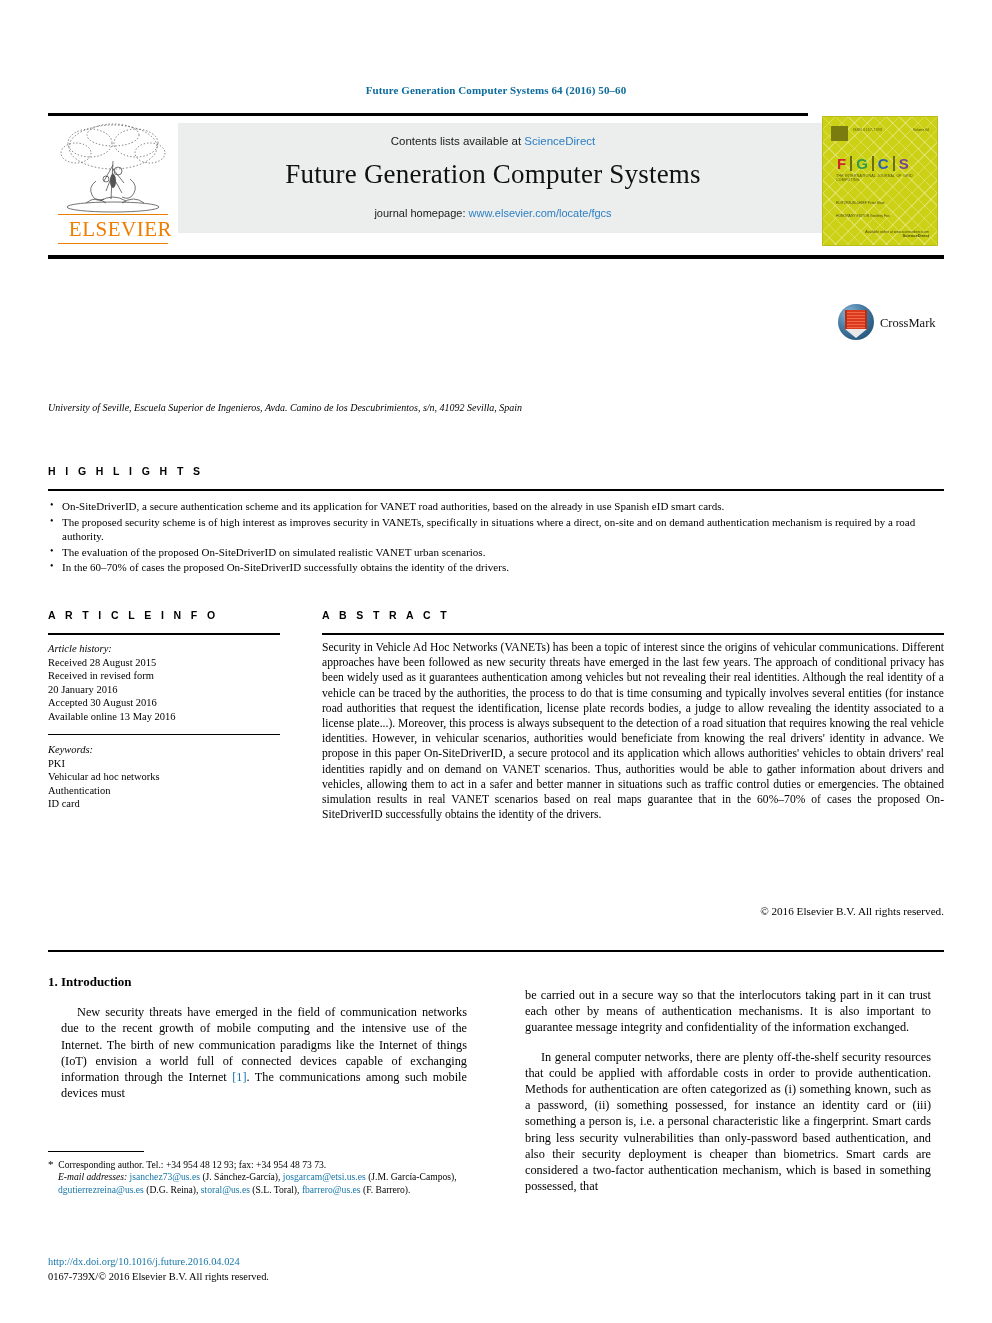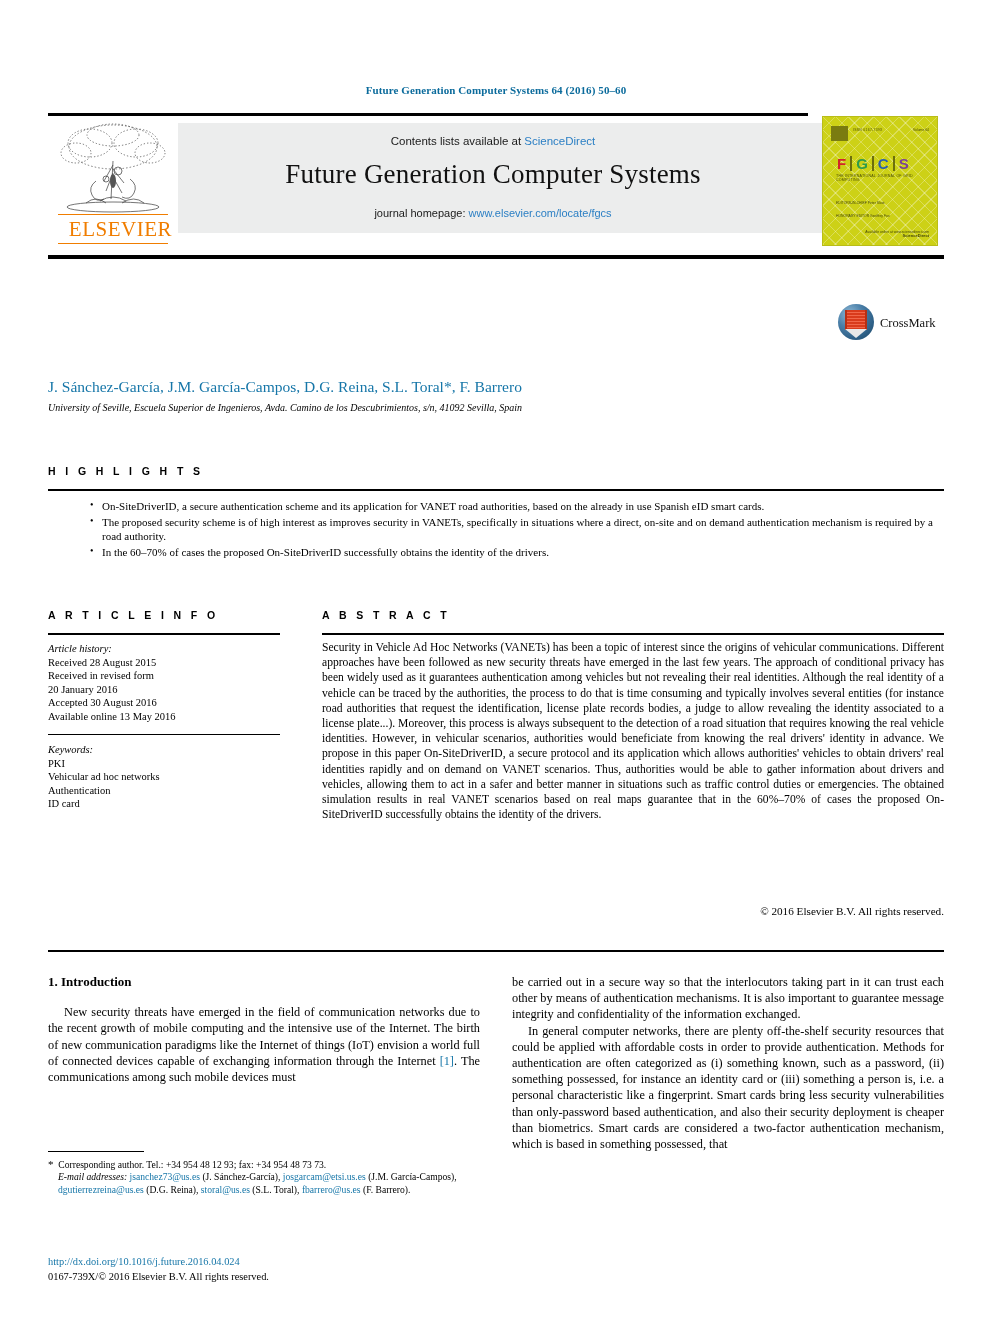--- a/index.html
+++ b/index.html
@@ -317,21 +317,20 @@
   .highlights-list li {
     margin: 0 0 1px 0;
   }
   .highlights-list ul {
     margin: 0;
     padding-left: 14px;
     list-style: none;
   }
   .highlights-list li {
     position: relative;
-    margin-left: 40px;
   }
   .highlights-list li::before {
     content: "\2022";
     position: absolute;
     left: -12px;
     top: -1px;
     font-size: 10px;
   }
 
   
@@ -393,21 +392,21 @@
     text-align: justify;
   }
   .col-left { left: 48px; top: 962px; }
   .col-right { left: 512px; top: 962px; }
   .sec-title {
     font-family: "Liberation Serif", serif;
     font-weight: bold;
     font-size: 13px;
     margin: 0 0 14px 0;
   }
-  .col p { margin: 0; text-indent: 16px; }
+  .col p { margin: 13px; text-indent: 16px; }
   .col p.first { text-indent: 16px; }
   .cite { color: #1676a8; }
 
   
   .foot-rule {
     position: absolute;
     left: 48px; top: 1139px;
     width: 96px; height: 1px;
     background: #000;
   }
@@ -510,37 +509,37 @@
     <div class="cover-block cover-b2">HONORARY EDITOR
 Geoffrey Fox</div>
     <div class="cover-foot">
       <span>Available online at www.sciencedirect.com</span><br>
       <b>ScienceDirect</b>
     </div>
   </div>
 
   <div class="thick-rule rule-under-masthead"></div>
 
-  <div class="authors">J. Sánchez-García, J.M. García-Campos, D.G. Reina, S.L. Toral*, F. Barrero</div>
   <div class="affiliation">University of Seville, Escuela Superior de Ingenieros, Avda. Camino de los Descubrimientos, s/n, 41092 Sevilla, Spain</div>
 
   <div class="crossmark">
     <div class="crossmark-badge">
       <div class="crossmark-book"></div>
       <div class="crossmark-v"></div>
     </div>
     <div class="crossmark-label">CrossMark</div>
   </div>
 
   <div class="sec-label highlights-label">H I G H L I G H T S</div>
   <div class="hairline highlights-rule"></div>
   <div class="highlights-list">
     <ul>
       <li>On-SiteDriverID, a secure authentication scheme and its application for VANET road authorities, based on the already in use Spanish eID smart cards.</li>
       <li>The proposed security scheme is of high interest as improves security in VANETs, specifically in situations where a direct, on-site and on demand authentication mechanism is required by a road authority.</li>
+      <li>The evaluation of the proposed On-SiteDriverID on simulated realistic VANET urban scenarios.</li>
       <li>In the 60–70% of cases the proposed On-SiteDriverID successfully obtains the identity of the drivers.</li>
     </ul>
   </div>
 
   <div class="sec-label info-label">A R T I C L E   I N F O</div>
   <div class="hairline info-rule"></div>
   <div class="history">
     <div class="hd">Article history:</div>
     <div>Received 28 August 2015</div>
     <div>Received in revised form</div>

